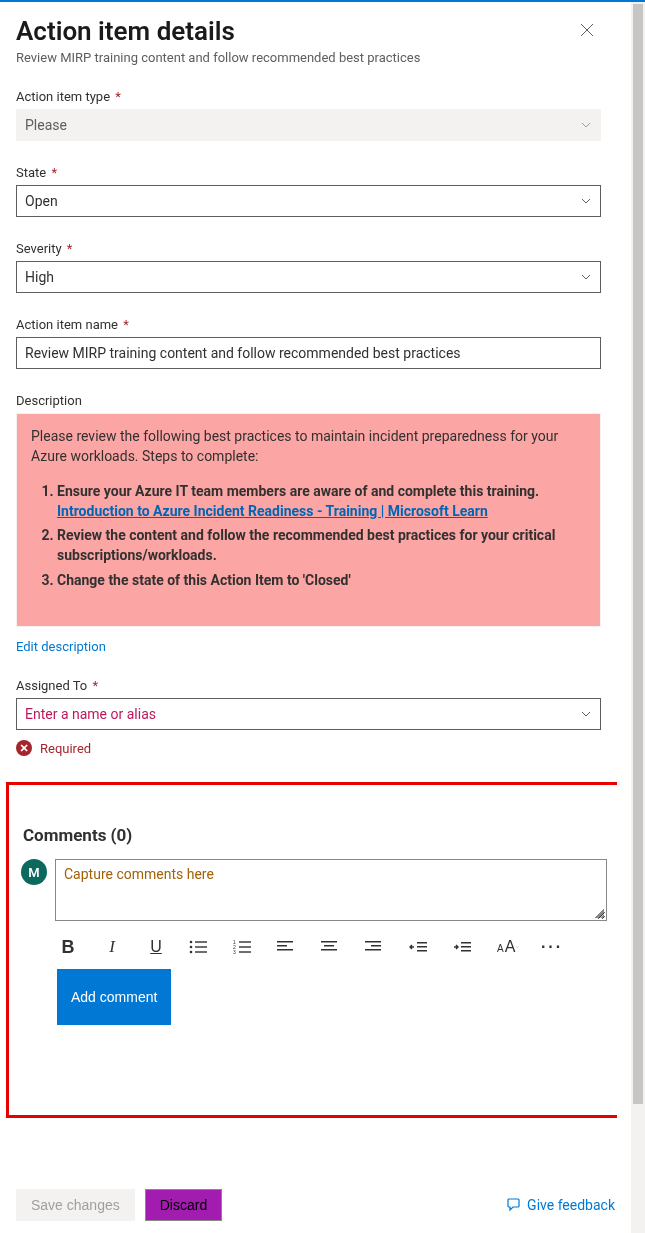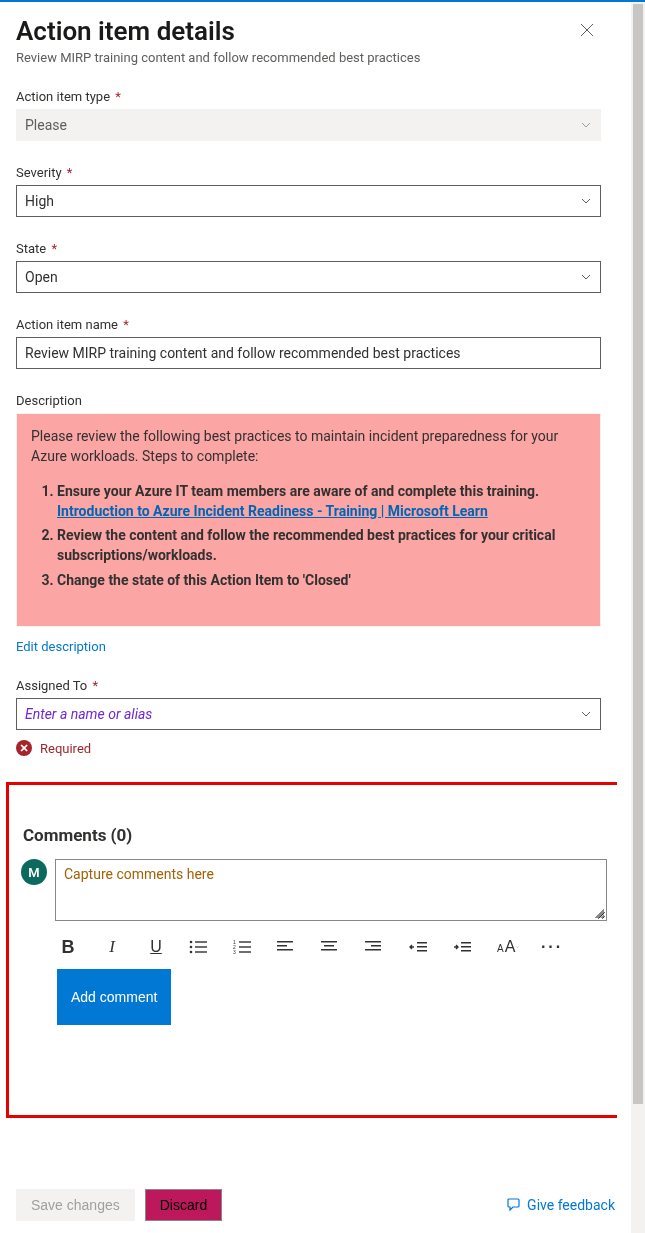--- a/index.html
+++ b/index.html
@@ -29,21 +29,21 @@
   .req { color:#a4262c; margin-left:2px; }
 
   .select, .textinput {
     width:100%; height:32px; border:1px solid #605e5c; background:#fff;
     display:flex; align-items:center; padding:0 8px; font-size:14px; color:#323130;
     position:relative;
   }
   .select .chev { position:absolute; right:8px; top:8px; }
   .select.disabled { background:#f3f2f1; color:#605e5c; border-color:#f3f2f1; }
   .select.disabled .chev svg path { stroke:#a19f9d; }
-  .placeholder { color:#6d28d9; font-style:italic; }
+  .placeholder { color:#be185d; }
 
   .desc-box {
     background:#fca5a5; border:1px solid #f3f2f1; padding:12px 14px 32px 14px;
     font-size:14px; color:#323130; line-height:1.45;
   }
   .desc-box ol { margin:14px 0 0 0; padding-left:26px;font-weight:bold; }
   .desc-box li { margin-bottom:4px; }
   .desc-box a { color:#0065b3; text-decoration:underline; }
   .edit-link { color:#0078d4; font-size:13px; margin-top:12px; display:inline-block; cursor:pointer; }
 
@@ -68,21 +68,21 @@
   .more-dots { letter-spacing:2px; font-weight:bold; }
 
   .add-btn { margin:10px 0 0 36px; background:#0078d4; color:#fff; border:none; padding:20px 14px; font-size:14px; cursor:pointer; }
 
   .footer {
     position:absolute; bottom:0; left:0; width:631px; height:56px;
     border-top:0; display:flex; align-items:center; justify-content:space-between;
     padding:0 16px; background:#fff;
   }
   .footer-left { display:flex; gap:10px; }
-  .btn { height:32px; padding:0 14px; font-size:14px; border:1px solid #8a8886; background:#be185d; cursor:pointer; display:flex; align-items:center; }
+  .btn { height:32px; padding:0 14px; font-size:14px; border:1px solid #8a8886; background:#a21caf; cursor:pointer; display:flex; align-items:center; }
   .btn.primary-disabled { background:#f3f2f1; color:#a19f9d; border-color:#f3f2f1; cursor:default; }
   .feedback { color:#0078d4; font-size:14px; display:flex; align-items:center; gap:6px; cursor:pointer; }
 </style>
 </head>
 <body>
 
 <div class="top-accent"></div>
 <div class="scroll-area">
 <div class="panel">
 
@@ -102,33 +102,33 @@
     <div class="label"><span>Action item type</span> <span class="req">*</span></div>
     <div class="select disabled">
       <span>Please</span>
       <span class="chev"><svg width="12" height="12" viewBox="0 0 12 12">
               <path d="M2 4 L6 8 L10 4" stroke="#a19f9d" stroke-width="1" fill="none"></path>
             </svg></span>
     </div>
   </div>
 
   <div class="field">
+    <div class="label"><span>State</span> <span class="req">*</span></div>
+    <div class="select">
+      <span>Open</span>
+      <span class="chev"><svg width="12" height="12" viewBox="0 0 12 12">
+              <path d="M2 4 L6 8 L10 4" stroke="#605e5c" stroke-width="1" fill="none"></path>
+            </svg></span>
+    </div>
+  </div>
+
+  <div class="field">
     <div class="label"><span>Severity</span> <span class="req">*</span></div>
     <div class="select">
       <span>High</span>
-      <span class="chev"><svg width="12" height="12" viewBox="0 0 12 12">
-              <path d="M2 4 L6 8 L10 4" stroke="#605e5c" stroke-width="1" fill="none"></path>
-            </svg></span>
-    </div>
-  </div>
-
-  <div class="field">
-    <div class="label"><span>State</span> <span class="req">*</span></div>
-    <div class="select">
-      <span>Open</span>
       <span class="chev"><svg width="12" height="12" viewBox="0 0 12 12">
               <path d="M2 4 L6 8 L10 4" stroke="#605e5c" stroke-width="1" fill="none"></path>
             </svg></span>
     </div>
   </div>
 
   <div class="field">
     <div class="label"><span>Action item name</span> <span class="req">*</span></div>
     <div class="textinput">
       <span>Review MIRP training content and follow recommended best practices</span>

